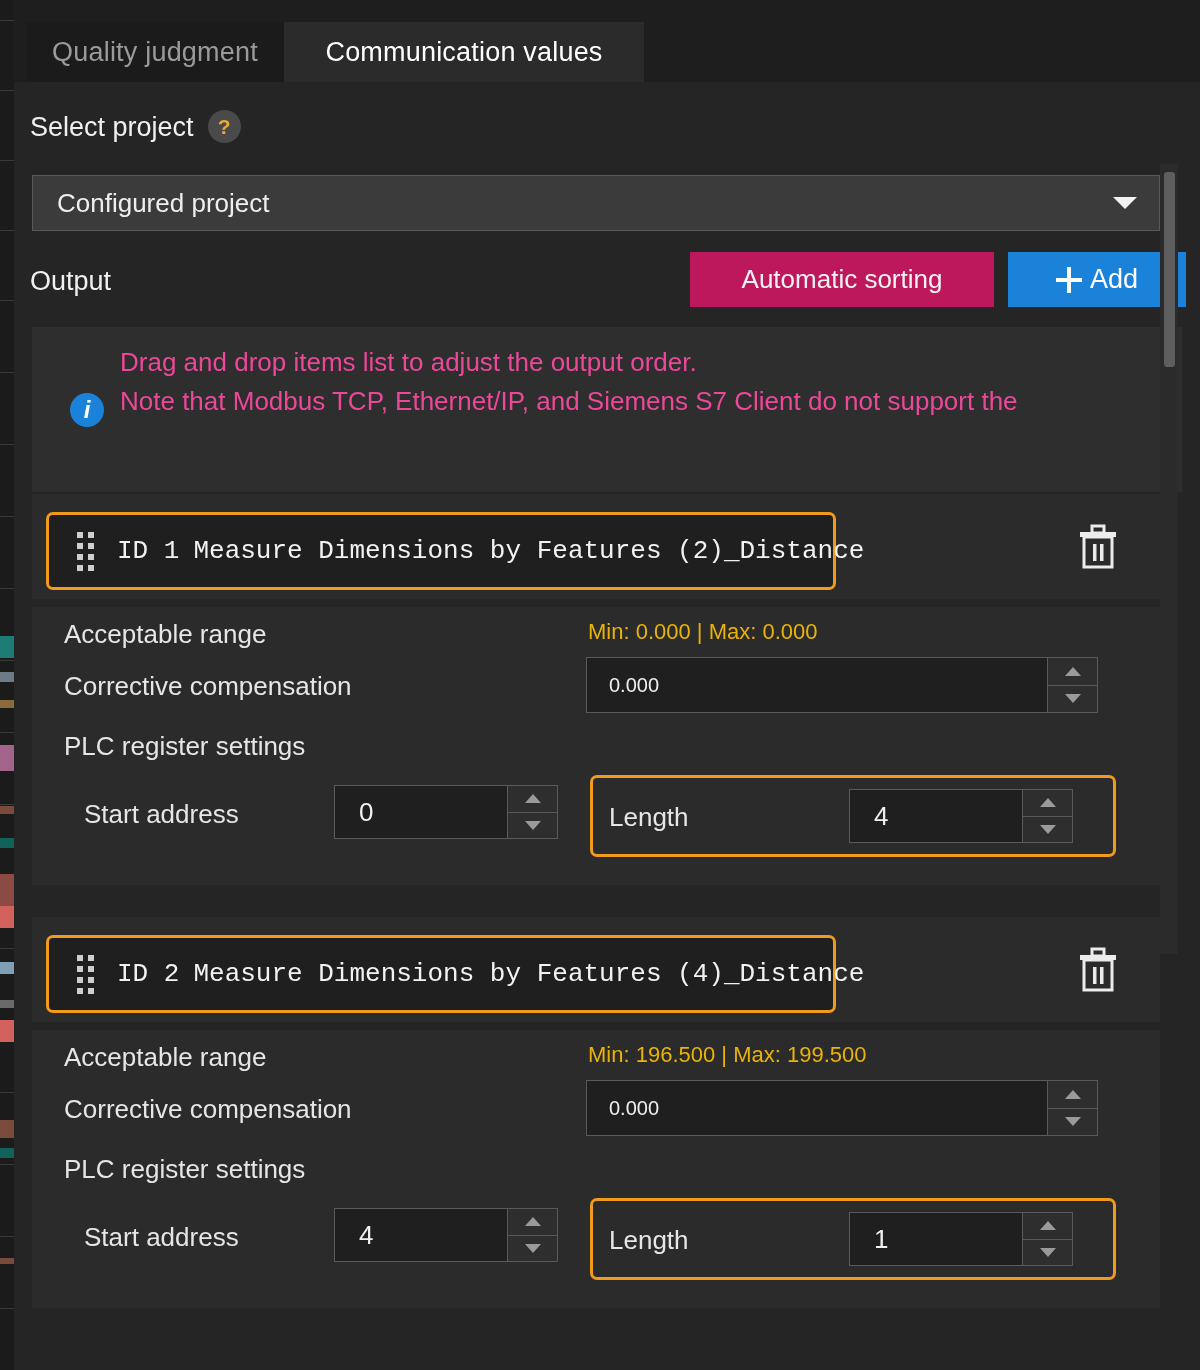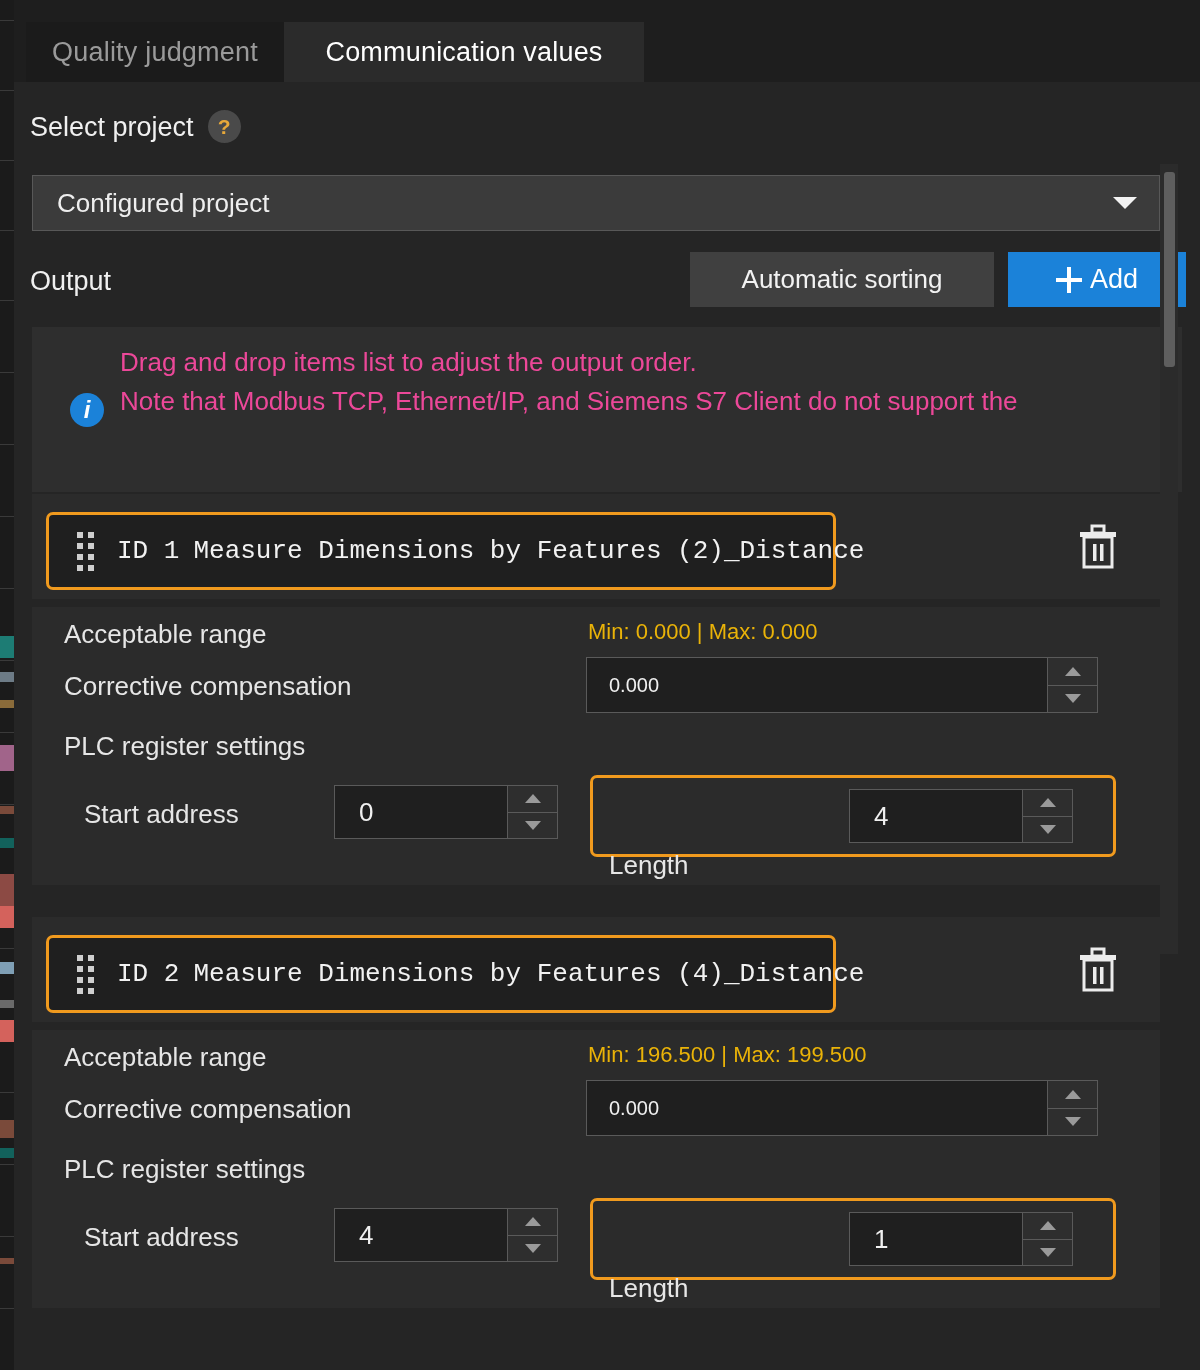--- a/index.html
+++ b/index.html
@@ -145,21 +145,21 @@
   .output-title {
     position: absolute;
     left: 16px; top: 16px;
     font-size: 27px;
     color: #f0f0f0;
   }
   .btn-autosort {
     position: absolute;
     left: 676px; top: 2px;
     width: 304px; height: 55px;
-    background: #404040;
+    background: #be185d;
     color: #f2f2f2;
     border: none;
     font-size: 26px;
     font-family: "Liberation Sans", sans-serif;
     cursor: pointer;
     display: flex;
     align-items: center;
     justify-content: center;
   }
   .btn-add {
@@ -376,21 +376,20 @@
     width: 526px; height: 82px;
     box-sizing: border-box;
     border: 3px solid #f09a1e;
     border-radius: 7px;
   }
   .lbl-len {
     position: absolute;
     left: 16px; top: 24px;
     font-size: 26px;
     color: #e6e6e6;
-    margin-top: 48px;
   }
   .spin-len { left: 256px; top: 11px; }
 
   
   .stepper {
     position: absolute;
     right: 0; top: 0;
     width: 50px; height: 100%;
     display: flex;
     flex-direction: column;

